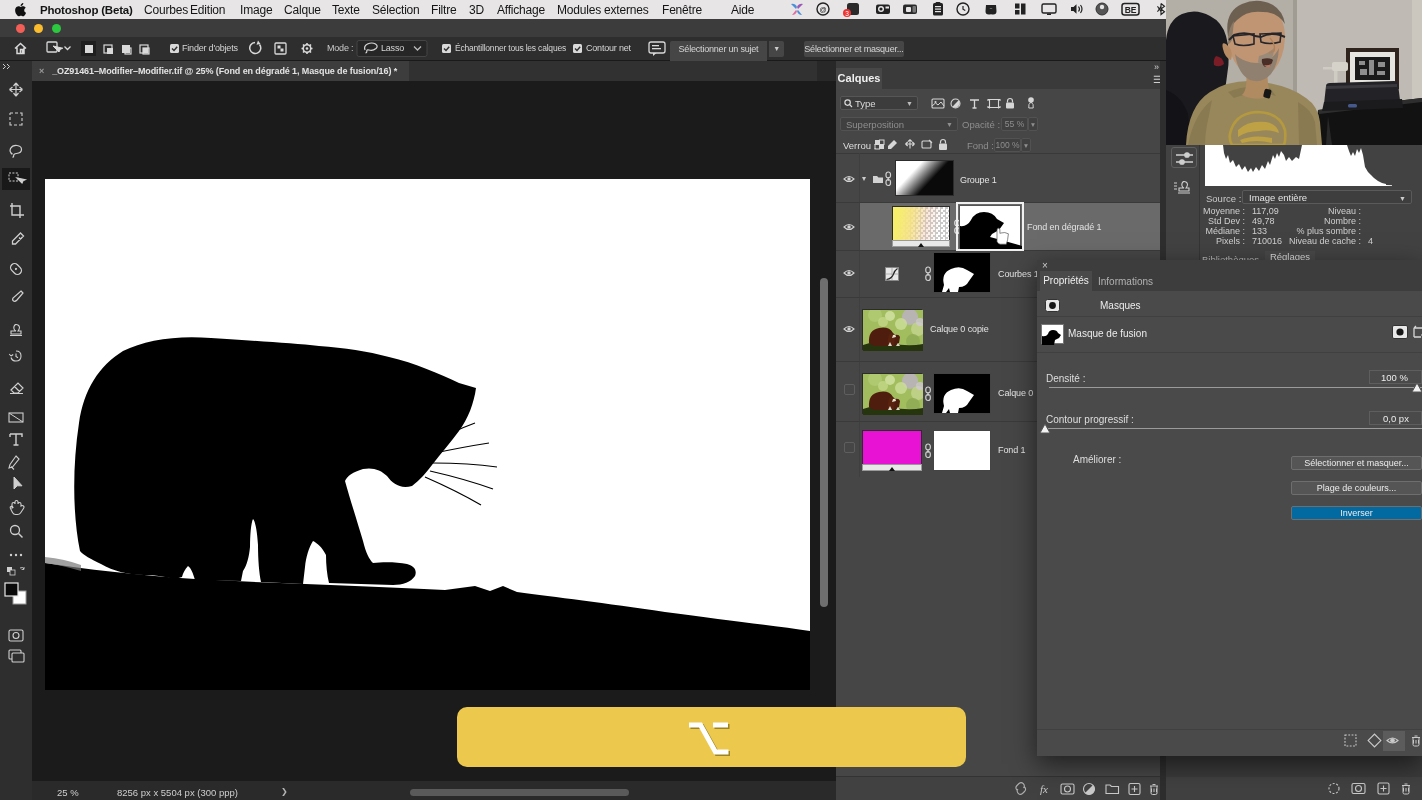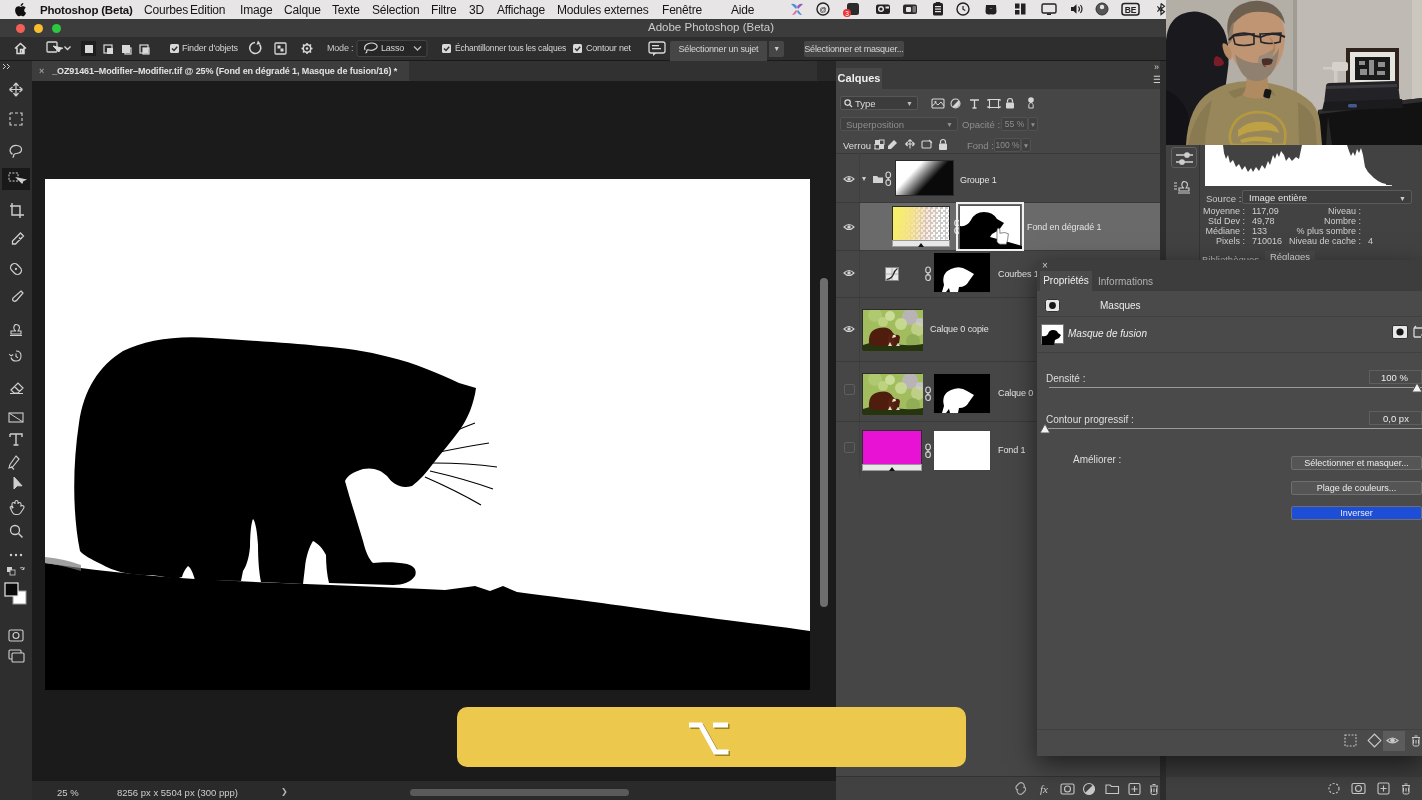--- a/index.html
+++ b/index.html
@@ -108,21 +108,20 @@
       <text x="340.5" y="10.5" font-size="8.5" font-weight="bold" text-anchor="middle" fill="#222" font-family="Liberation Sans">BE</text>
 
     <path d="M371 1.5 l3.5 2.8 -3.5 2.7 3.5 2.7 -3.5 2.8 v-11 M371 4.2 l-3.5 5.6 M367.5 4.2 l3.5 5.6" stroke="#222" stroke-width="1.1" fill="none"></path>
   </svg>
 </div>
 
 <div class="abs" id="titlebar">
   <span class="tl" style="left:16px;background:#f35f57;"></span>
   <span class="tl" style="left:34px;background:#fbbd2e;"></span>
   <span class="tl" style="left:52px;background:#2bc840;"></span>
-  <div id="titletext">Adobe Photoshop (Beta)</div>
 </div>
 
 <div class="abs" id="optbar">
   <svg class="abs" style="left:0;top:0;" width="690" height="23" viewBox="0 0 690 23">
 
     <path d="M15 11.5 L20.5 6.5 L26 11.5 M17 10.5 v6 h7 v-6 M20.5 16.5 v-4 h2 v4" stroke="#d9d9d9" stroke-width="1.5" fill="none"></path>
 
     <rect x="47" y="5" width="10" height="10" rx="1" fill="none" stroke="#d9d9d9" stroke-width="1.3"></rect>
     <path d="M53 9 l6 6 1.2-2.6 2.6-1.2 Z" fill="#d9d9d9" stroke="#d9d9d9"></path>
     <path d="M64.5 9.5 l3 3 3-3" stroke="#d9d9d9" stroke-width="1.3" fill="none"></path>
@@ -599,21 +598,21 @@
       <circle cx="7.5" cy="6.5" r="3.4" fill="#161616"></circle>
     </svg>
   <span class="abs" style="left:27px;top:40px;color:#ececec;font-size:10px;margin-left:36px;">Masques</span>
   <div class="abs" style="left:0;top:56px;width:385px;height:1px;background:#404040;"></div>
 
   <div class="abs" style="left:4px;top:64px;width:23px;height:20px;background:#fff;border:1px solid #777;">
     <svg width="23" height="20" viewBox="0 0 23 20">
         <path d="M0 20 V11 q4 1 6-2 q1-4 5-4 q4 0 5 3 l3 2 -2 3 -4 2 -1 5 Z" fill="#000"></path>
       </svg>
   </div>
-  <span class="abs" style="left:31px;top:68px;color:#ececec;font-size:10px;font-style:italic;">Masque de fusion</span>
+  <span class="abs" style="left:31px;top:68px;color:#ececec;font-size:10px;">Masque de fusion</span>
   <svg class="abs" style="left:355px;top:65px;" width="16" height="14" viewBox="0 0 16 14">
       <rect x="0.5" y="0.5" width="15" height="13" rx="1.5" fill="#e8e8e8" stroke="#333"></rect>
       <circle cx="8" cy="7" r="3.6" fill="#161616"></circle>
     </svg>
   <svg class="abs" style="left:376px;top:65px;" width="12" height="14" viewBox="0 0 12 14">
       <path d="M1 3 h10 M1 3 v9 m0-9 l2-2 m8 2 l2-2 M1 12 h7 m3-9 v5" stroke="#d6d6d6" stroke-width="1.3" fill="none"></path>
       <path d="M8 10 h4 m-2 -2 v4" stroke="#d6d6d6" stroke-width="1.2"></path>
     </svg>
   <div class="abs" style="left:0;top:92px;width:385px;height:1px;background:#404040;"></div>
 
@@ -627,21 +626,21 @@
   <span class="abs" style="left:9px;top:154px;color:#dedede;font-size:10px;">Contour progressif :</span>
   <div class="abs" style="left:332px;top:151px;width:53px;height:14px;border:1px solid #5e5e5e;background:#4a4a4a;color:#ececec;font-size:9.5px;line-height:13px;padding-left:13px;">0,0 px</div>
   <div class="abs" style="left:6px;top:168px;width:379px;height:1px;background:#9b9b9b;"></div>
   <svg class="abs" style="left:2px;top:163px;" width="12" height="11" viewBox="0 0 12 11">
       <path d="M6 1 L11 10 H1 Z" fill="#f2f2f2" stroke="#555" stroke-width="1"></path>
     </svg>
 
   <span class="abs" style="left:5px;top:194px;color:#dedede;font-size:10px;margin-left:31px;">Améliorer :</span>
   <div class="abs" style="left:254px;top:196px;width:131px;height:14px;background:#555;border:1px solid #6e6e6e;border-radius:2px;color:#ececec;font-size:9px;text-align:center;line-height:13px;">Sélectionner et masquer...</div>
   <div class="abs" style="left:254px;top:221px;width:131px;height:14px;background:#555;border:1px solid #6e6e6e;border-radius:2px;color:#ececec;font-size:9px;text-align:center;line-height:13px;">Plage de couleurs...</div>
-  <div class="abs" style="left:254px;top:246px;width:131px;height:14px;background:#1d4ed8;border:1px solid #6e6e6e;border-radius:2px;color:#ececec;font-size:9px;text-align:center;line-height:13px;">Inverser</div>
+  <div class="abs" style="left:254px;top:246px;width:131px;height:14px;background:#0369a1;border:1px solid #6e6e6e;border-radius:2px;color:#ececec;font-size:9px;text-align:center;line-height:13px;">Inverser</div>
 
   <div class="abs" style="left:0;top:469px;width:385px;height:1px;background:#404040;"></div>
   <div class="abs" style="left:346px;top:471px;width:22px;height:20px;background:#5c5c5c;"></div>
   <svg class="abs" style="left:305px;top:472px;" width="80" height="17" viewBox="0 0 80 17">
     <g stroke="#c9c9c9" fill="none" stroke-width="1.1">
       <rect x="3" y="3" width="11" height="11" stroke-dasharray="1.8 1.5"></rect>
       <rect x="28" y="4" width="9" height="9" transform="rotate(45 32.5 8.5)"></rect>
       <path d="M45 8.5 Q50.5 3.5 56 8.5 Q50.5 13.5 45 8.5 Z"></path>
         <circle cx="50.5" cy="8.5" r="1.8" fill="#c9c9c9"></circle>
       <path d="M70 5.5 h8 m-7 0 v7 q0 1.5 1.5 1.5 h3 q1.5 0 1.5-1.5 v-7 m-4.5-1.5 h3 m-4 4 v3.5 m2.5-3.5 v3.5 m2.5-3.5 v3.5" stroke-width="1"></path>

